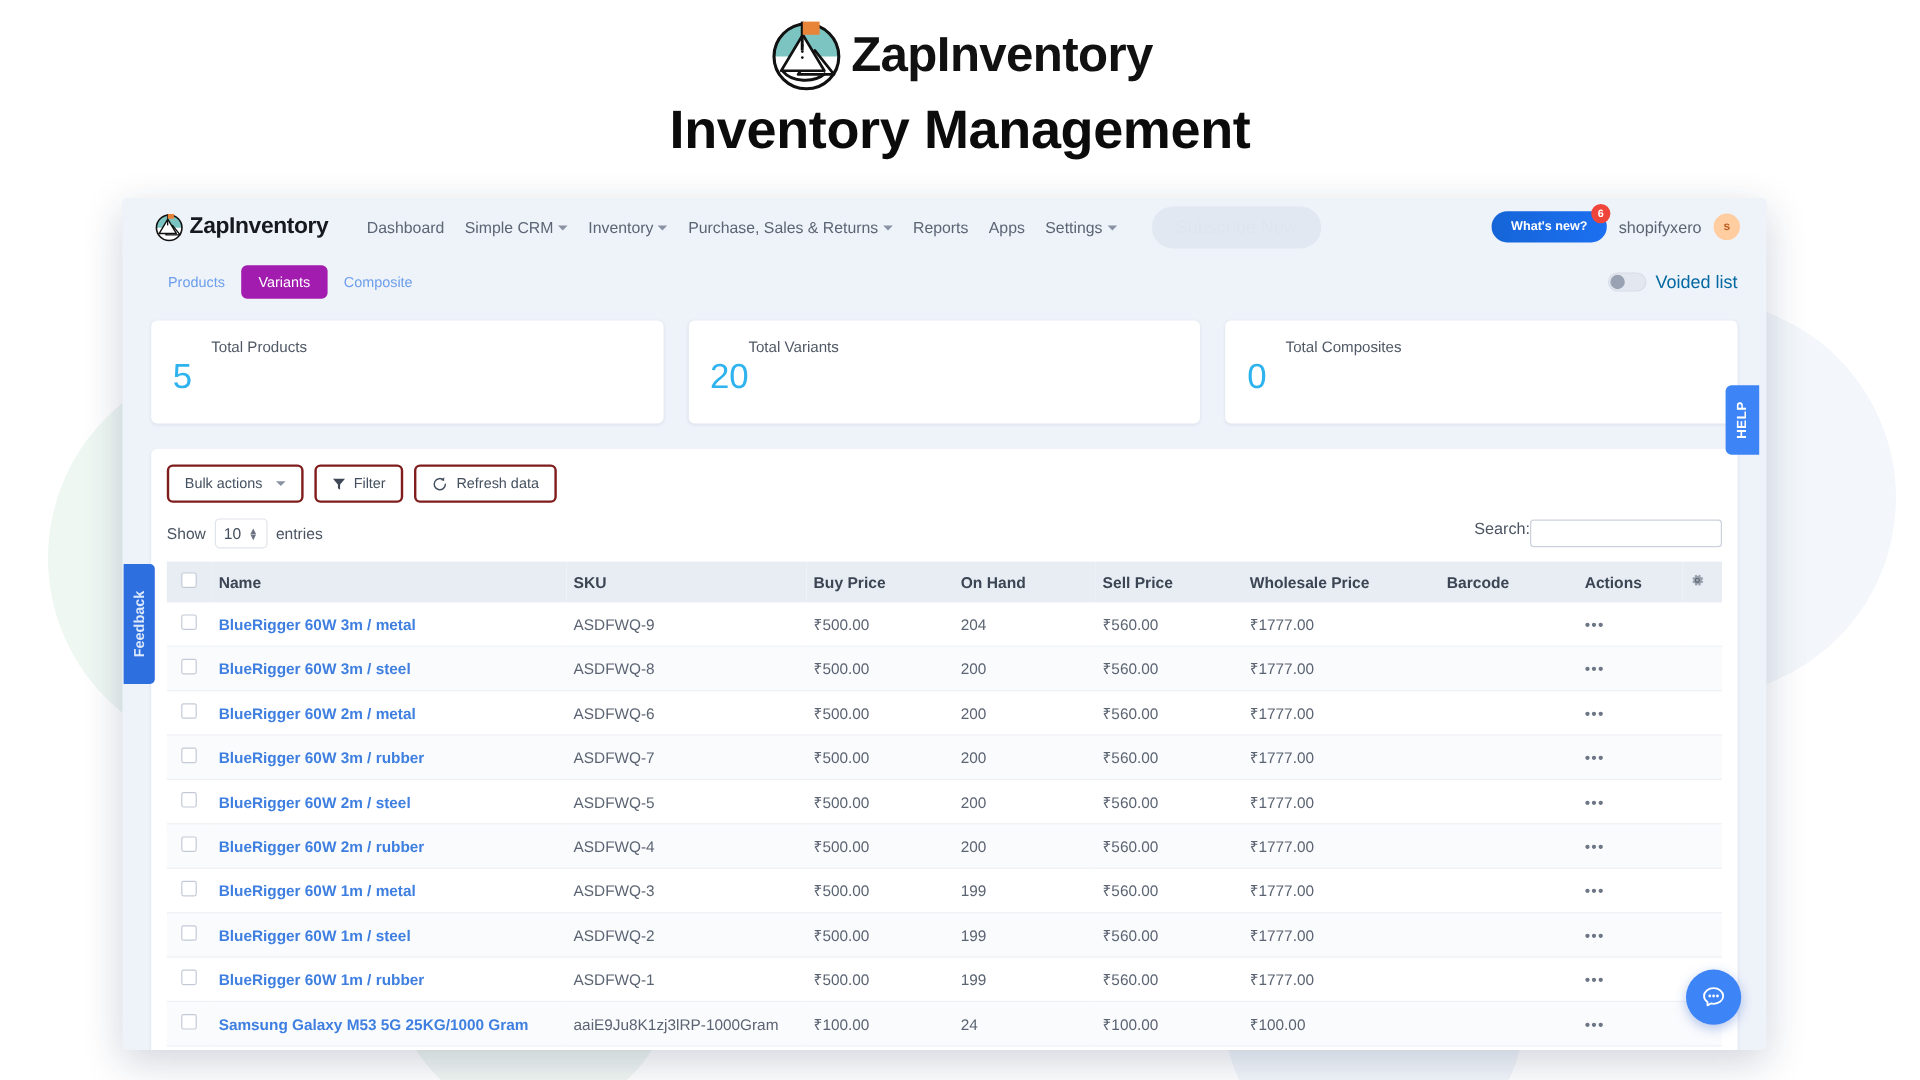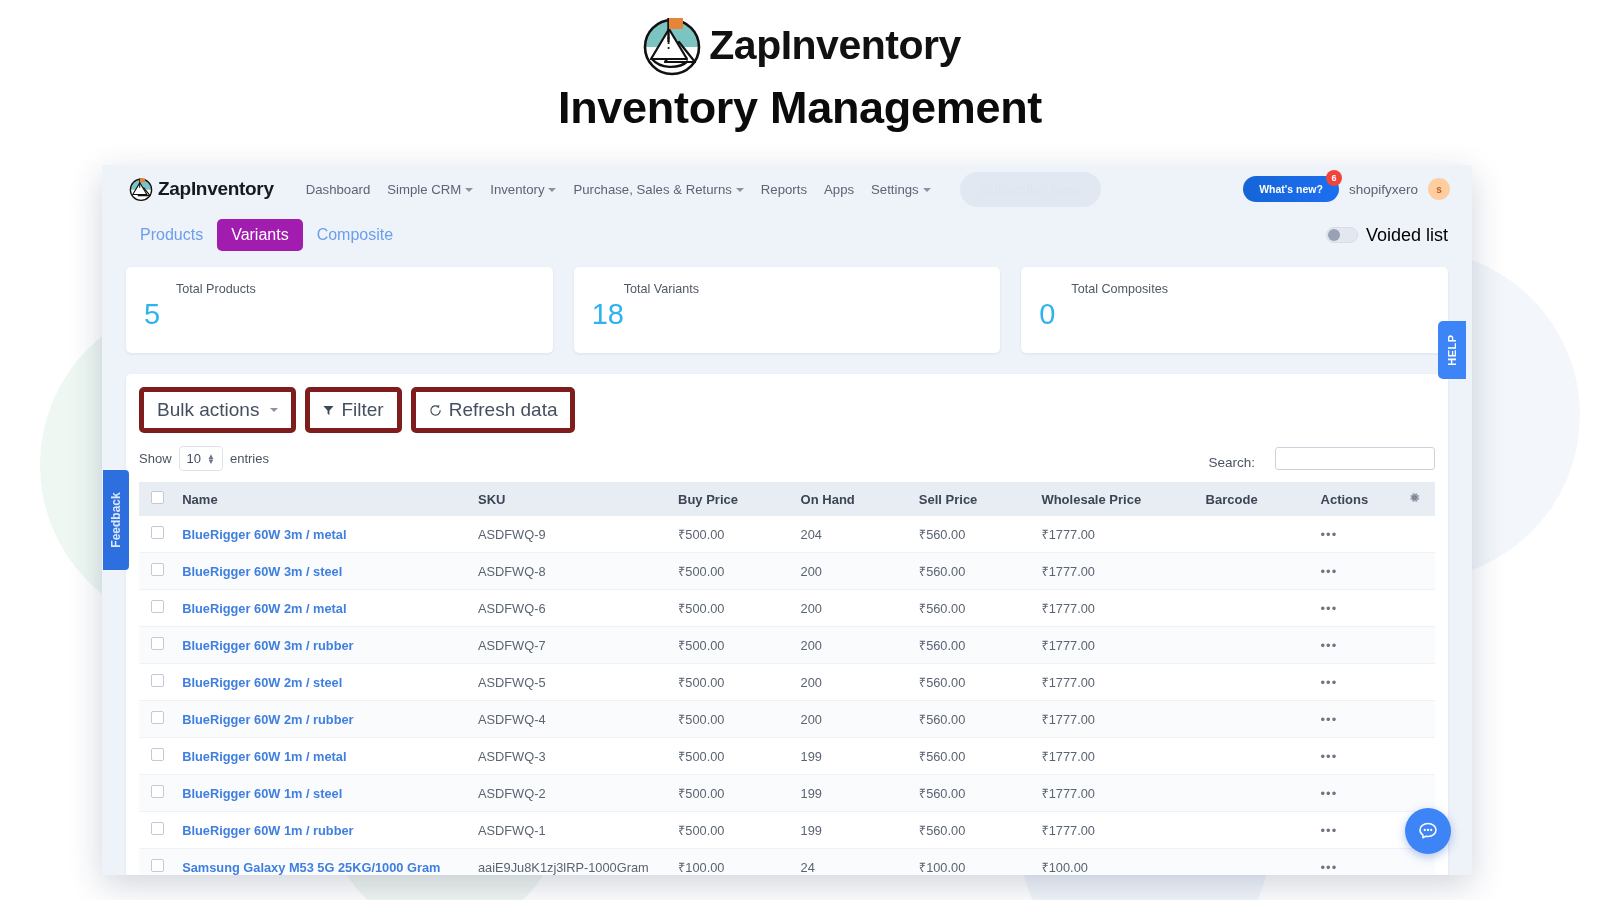--- a/index.html
+++ b/index.html
@@ -82,34 +82,34 @@
     background: #ffcda0; color: #b85e20; font-size: 10px; font-weight: bold;
     display: flex; align-items: center; justify-content: center;
   }
 
   
   .tabs-row {
     display: flex; align-items: center;
     padding: 6px 24px 6px 24px; height: 44px;
   }
   .tab {
-    font-size: 16px; color: #6b9eeb; padding: 7px 14px;
+    font-size: 12px; color: #6b9eeb; padding: 7px 14px;
     border-radius: 5px; cursor: pointer; white-space: nowrap;
   }
   .tab.active { background: #a21caf; color: #fff; }
   .voided-wrap { margin-left: auto; display: flex; align-items: center; gap: 8px; }
   .switch {
     width: 32px; height: 16px; border-radius: 9px; background: #e3e8f0;
     border: 1px solid #d7dde7; position: relative; cursor: pointer;
   }
   .switch .knob {
     position: absolute; left: 1px; top: 1px;
     width: 12px; height: 12px; border-radius: 50%; background: #98a2b3;
   }
-  .voided-label { font-size: 18px; color: #000000; }
+  .voided-label { font-size: 15px; color: #0369a1; }
 
   
   .cards {
     display: flex; gap: 21px; padding: 10px 24px 0 24px;
   }
   .card {
     flex: 1; background: #fff; border-radius: 5px;
     height: 86px; padding: 15px 18px;
     box-shadow: 0 1px 3px rgba(30,50,90,.08);
   }
@@ -117,37 +117,37 @@
   .card-value { font-size: 29px; color: #2eb3ee; margin-top: 2px; font-weight: 400; }
 
   
   .panel {
     margin: 21px 24px 0 24px; background: #fff;
     border-radius: 5px; box-shadow: 0 1px 3px rgba(30,50,90,.08);
     padding: 13px 13px 12px 13px;
   }
   .panel-toolbar { display: flex; align-items: center; }
   .btn {
-    background: #fff; border: 5px solid #7f1d1d; border-radius: 5px;
-    font-size: 19px; color: #44505f; padding: 7px 13px; cursor: pointer;
+    background: #fff; border: 2px solid #7f1d1d; border-radius: 5px;
+    font-size: 12px; color: #44505f; padding: 7px 13px; cursor: pointer;
     display: inline-flex; align-items: center; gap: 7px; white-space: nowrap;
   }
   .btn + .btn { margin-left: 9px; }
   .refresh-btn { margin-left: auto; }
   .lengthrow {
     display: flex; align-items: center; margin-top: 13px;
     font-size: 13px; color: #4a5462;
   }
   .select-box {
     display: inline-flex; align-items: center; gap: 6px;
     border: 1px solid #dfe3ea; border-radius: 4px; background: #fff;
     padding: 4px 7px; margin: 0 7px; font-size: 13px; color: #44505f; cursor: pointer;
   }
   .updown { display: inline-flex; flex-direction: column; line-height: 5px; font-size: 8px; color: #6b7382; }
-  .search-wrap { margin-left: auto; display: flex; align-items: flex-end; gap: 20px; }
+  .search-wrap { margin-left: auto; display: flex; align-items: flex-start; gap: 0; }
   .search-label { font-size: 13.5px; color: #4a5462; }
   .search-input {
     width: 160px; height: 23px; border: 1px solid #ccd2dc; border-radius: 3px;
     background: #fff; font-size: 13px; padding: 0 6px; color: #333;
     font-family: "Liberation Sans", sans-serif;
   }
 
   
   table { width: 100%; border-collapse: collapse; margin-top: 11px; }
   thead th {
@@ -288,21 +288,21 @@
       </div>
     </div>
 
     <div class="cards">
       <div class="card">
         <div class="card-label">Total Products</div>
         <div class="card-value">5</div>
       </div>
       <div class="card">
         <div class="card-label">Total Variants</div>
-        <div class="card-value">18</div>
+        <div class="card-value">20</div>
       </div>
       <div class="card">
         <div class="card-label">Total Composites</div>
         <div class="card-value">0</div>
       </div>
     </div>
 
     <div class="panel">
 
       <div class="panel-toolbar">

